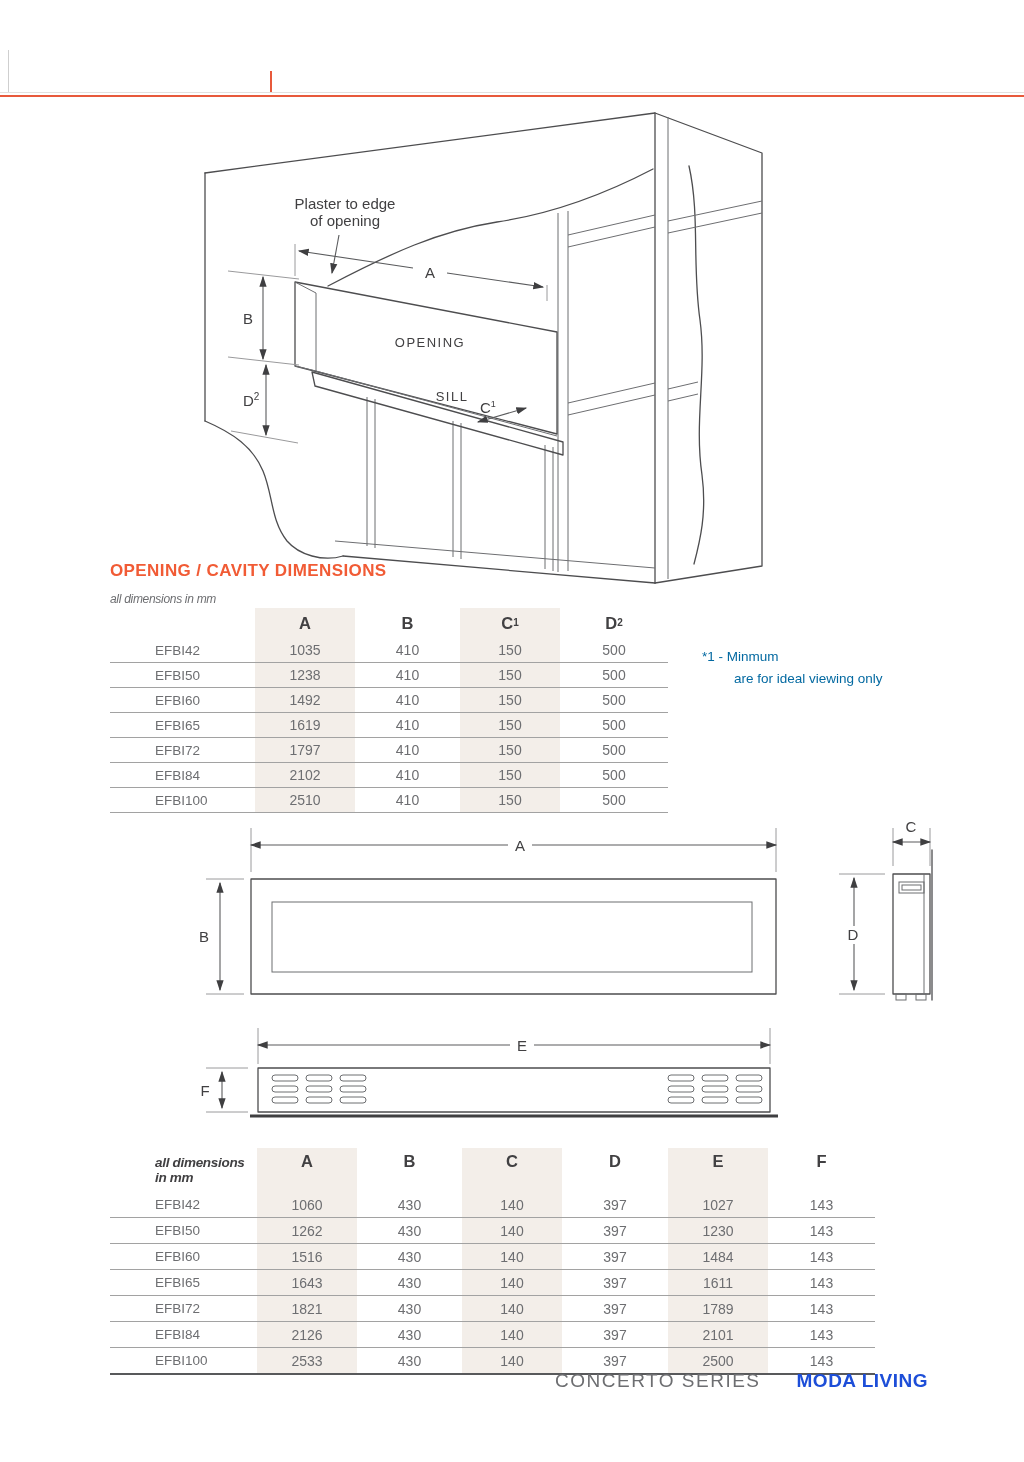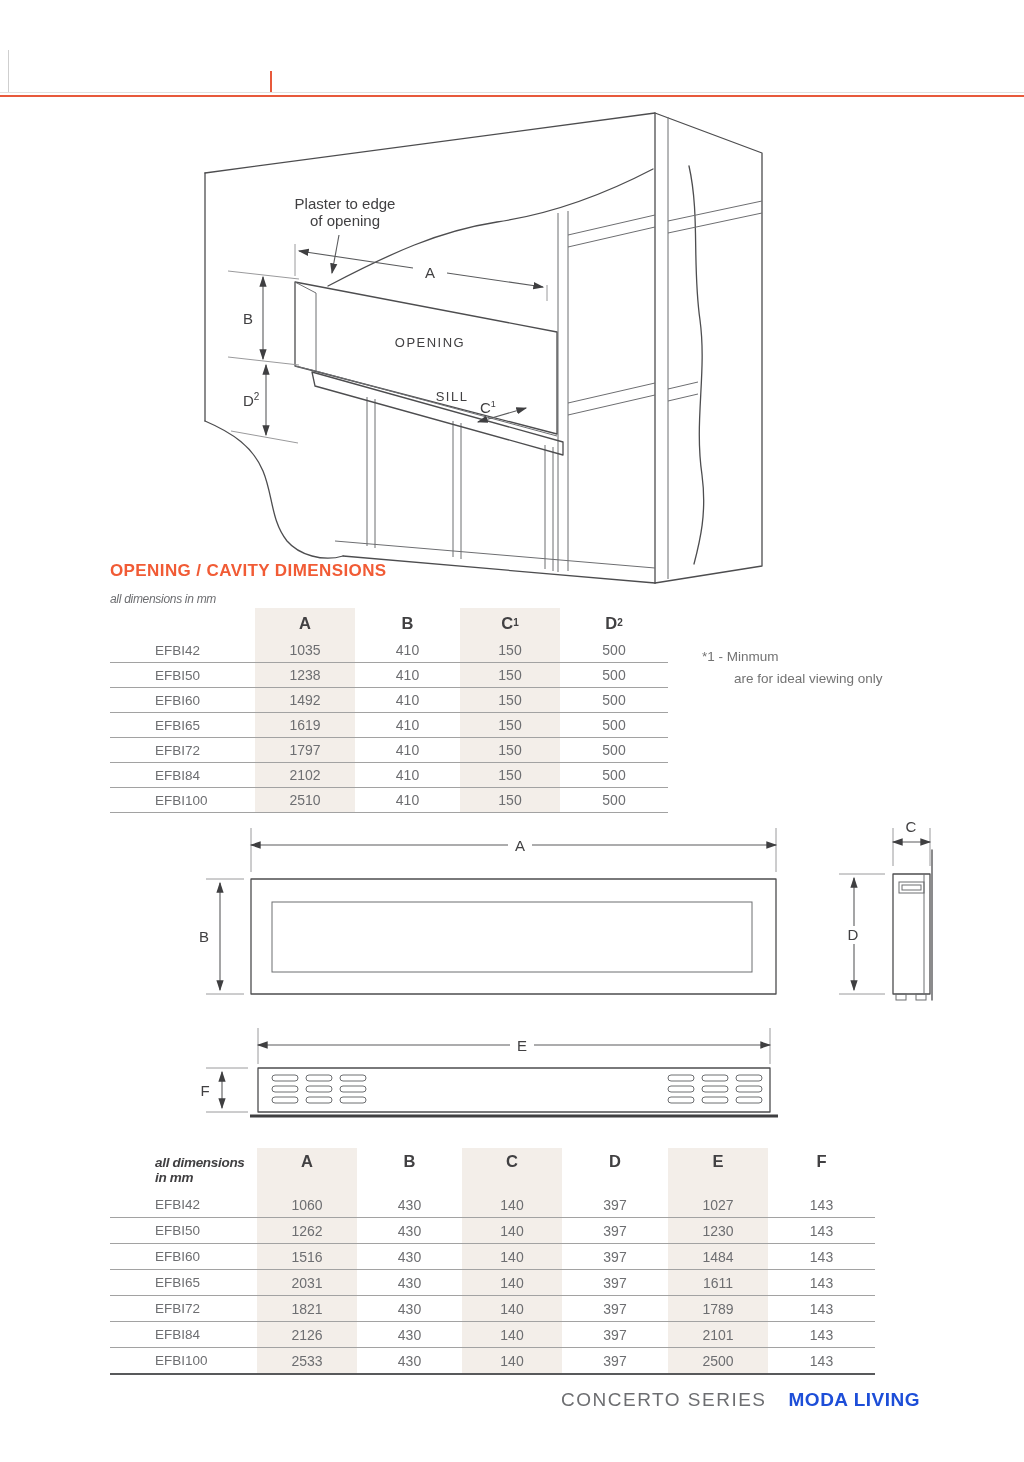--- a/index.html
+++ b/index.html
@@ -30,26 +30,26 @@
   .tbl-2 .t-data:last-child{border-bottom:2px solid #58595b;}
   .t-cell{text-align:center;height:100%;display:flex;align-items:center;justify-content:center;}
   .t-cell.lbl{justify-content:flex-start;text-align:left;font-size:13.5px;padding-left:1px;margin-left:44px;}
   .t-cell.shade{background:#f3eee9;}
   .t-head .t-cell{font-weight:600;color:#414042;}
   .tbl-2 .t-head .t-cell{align-items:flex-start;padding-top:4px;}
   .tbl-2 .t-head .t-cell.lbl{padding-top:7px;}
   sup{font-size:10px;line-height:0;}
   
   .notes{position:absolute;left:702px;top:646px;width:300px;font-size:13.5px;
-         color:#737373;line-height:21.5px;}
+         color:#0369a1;line-height:21.5px;}
   .notes .n2{padding-left:14px;}
   .notes .n3{padding-left:32px;}
   
-  .footer{position:absolute;top:1370px;right:104px;display:flex;align-items:baseline;gap:22px;
-          font-size:19px;margin-top:19px;}
+  .footer{position:absolute;top:1370px;right:96px;display:flex;align-items:baseline;gap:36px;
+          font-size:19px;}
   .footer .series{color:#6d6e71;letter-spacing:1.5px;}
   .footer .brand{color:#1d4ed8;font-weight:700;letter-spacing:.5px;}
   
   svg{position:absolute;overflow:visible;}
   .ln{stroke:#4d4d4f;stroke-width:1.3;fill:none;stroke-linejoin:round;stroke-linecap:round;}
   .ln-thin{stroke:#6d6e71;stroke-width:1;fill:none;}
   .dim{stroke:#5a5b5d;stroke-width:1.1;fill:none;}
   .ext{stroke:#9a9a9c;stroke-width:1;fill:none;}
   .dimtxt{font-family:"Liberation Sans",sans-serif;font-size:15px;fill:#414042;}
   .captxt{font-family:"Liberation Sans",sans-serif;font-size:13px;fill:#414042;letter-spacing:1.5px;}
@@ -340,21 +340,21 @@
           <div class="t-cell shade">1516</div>
           <div class="t-cell">430</div>
           <div class="t-cell shade">140</div>
           <div class="t-cell">397</div>
           <div class="t-cell shade">1484</div>
           <div class="t-cell">143</div>
         </div>
 
         <div class="t-row t-data">
           <div class="t-cell lbl">EFBI65</div>
-          <div class="t-cell shade">2031</div>
+          <div class="t-cell shade">1643</div>
           <div class="t-cell">430</div>
           <div class="t-cell shade">140</div>
           <div class="t-cell">397</div>
           <div class="t-cell shade">1611</div>
           <div class="t-cell">143</div>
         </div>
 
         <div class="t-row t-data">
           <div class="t-cell lbl">EFBI72</div>
           <div class="t-cell shade">1821</div>

